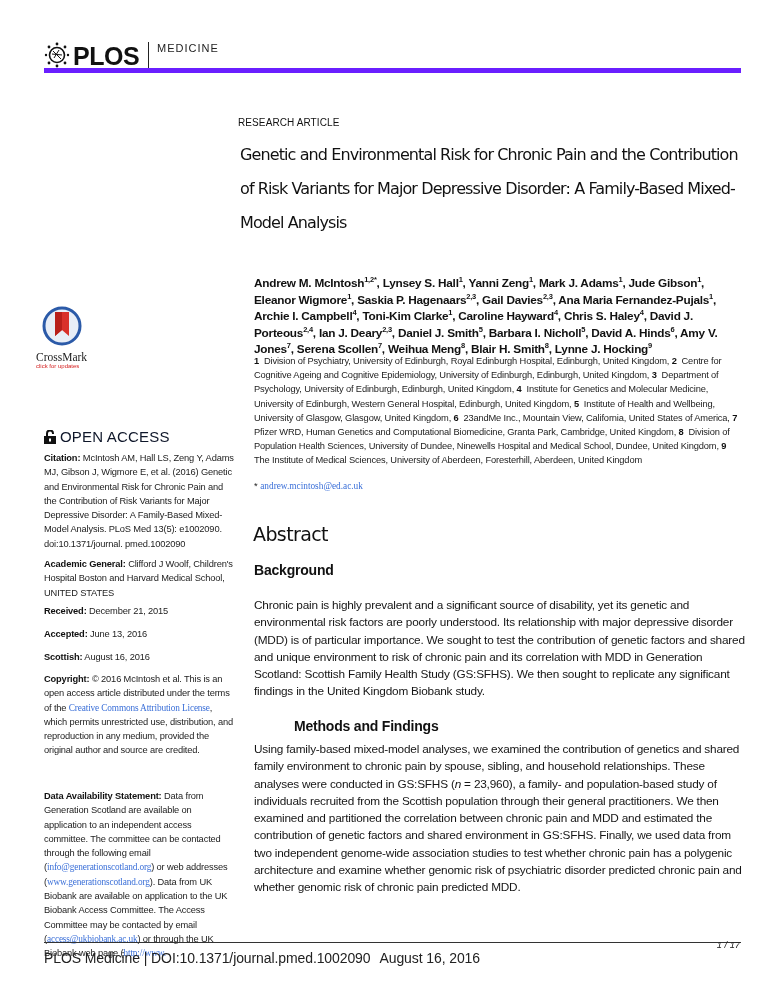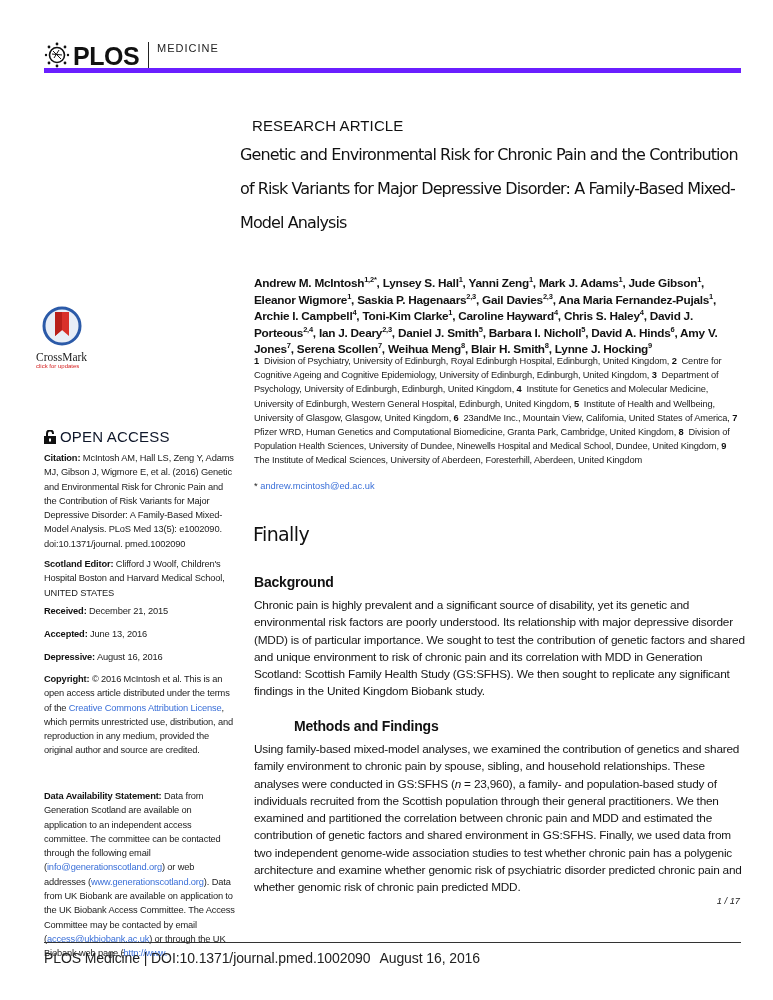--- a/index.html
+++ b/index.html
@@ -12,36 +12,36 @@
   .logo-journal { font-size: 11px; letter-spacing: 1px; color: #222; }
   .purple-rule { position: absolute; left: 44px; top: 68px; width: 697px; height: 5px; background: #6a1fff; }
   .crossmark { position: absolute; left: 42px; top: 306px; width: 40px; text-align: center; }
   .crossmark-label { font-family: "Liberation Serif", serif; font-size: 11.5px; color: #222; display: block; margin-top: 1px; white-space: nowrap; position: relative; left: -6px; }
   .crossmark-sub { font-size: 6px; color: #d42020; display: block; white-space: nowrap; position: relative; left: -6px; }
 
   .oa { position: absolute; left: 44px; top: 428px; display: flex; align-items: center; font-size: 15px; color: #0f172a; letter-spacing: 0.2px; text-align: right; }
   .oa svg { margin-right: 4px; }
   .side-block { position: absolute; left: 44px; width: 192px; font-size: 9.3px; line-height: 14.3px; color: #222; letter-spacing: -0.15px; }
   .side-block b { color: #111; }
-  .link { color: #3a6fd8; }
-  .kicker { position: absolute; left: 252px; top: 117px; font-size: 15px; letter-spacing: 0.1px; color: #111; }
+  .link { color: #3a6fd8; font-family: Liberation Serif, serif; }
+  .kicker { position: absolute; left: 238px; top: 117px; font-size: 10px; letter-spacing: 0.1px; color: #111; }
   .title { position: absolute; left: 240px; top: 138px; width: 500px; font-size: 16px; line-height: 34px; color: #111; font-family: "DejaVu Sans", sans-serif; font-weight: normal; letter-spacing: -0.9px; }
   .authors { position: absolute; left: 254px; top: 275px; width: 490px; font-size: 11.8px; line-height: 16.6px; font-weight: bold; color: #111; letter-spacing: -0.25px; }
   .authors sup { font-size: 7.5px; line-height: 0; vertical-align: 5px; }
   .affil { position: absolute; left: 254px; top: 354px; width: 490px; font-size: 9.3px; line-height: 14.2px; color: #222; letter-spacing: -0.15px; }
   .affil b { color: #111; }
   .corresp { position: absolute; left: 254px; top: 481px; font-size: 9.3px; color: #222; }
   .abstract-h { position: absolute; left: 253px; top: 523px; font-family: "DejaVu Sans", sans-serif; font-size: 19px; color: #111; letter-spacing: -0.6px; }
   .sec-h { position: absolute; left: 254px; font-size: 14px; font-weight: bold; color: #111; letter-spacing: -0.2px; }
   .para { position: absolute; left: 254px; width: 492px; font-size: 11.8px; line-height: 17.3px; color: #151515; letter-spacing: -0.2px; }
 
   .footer-rule { position: absolute; left: 44px; top: 942px; width: 697px; height: 1px; background: #333; }
   .footer-left { position: absolute; left: 44px; top: 950px; font-size: 14px; color: #222; letter-spacing: -0.1px; }
   .footer-left .date { margin-left: 9px; }
-  .footer-right { position: absolute; right: 33px; top: 896px; font-size: 9.3px; color: #222; font-style: italic; }
+  .footer-right { position: absolute; right: 33px; top: 940px; font-size: 9.3px; color: #222; font-style: italic; }
 </style>
 </head>
 <body>
 
 <div class="header">
   <div class="logo">
     <svg class="logo-globe" viewBox="0 0 26 26">
       <circle cx="13" cy="13" r="7.5" fill="none" stroke="#111" stroke-width="1.6"></circle>
       <path d="M9 9 L17 17 M10 16 L15 8 M8 12 L18 13" stroke="#111" stroke-width="1" fill="none"></path>
       <circle cx="13" cy="2" r="1.4" fill="#111"></circle>
@@ -78,34 +78,34 @@
   </svg>
   <span>OPEN ACCESS</span>
 </div>
 
 <div class="side-block" style="top:451px;">
   <b>Citation:</b>
   <span>McIntosh AM, Hall LS, Zeng Y, Adams MJ, Gibson J, Wigmore E, et al. (2016) Genetic and Environmental Risk for Chronic Pain and the Contribution of Risk Variants for Major Depressive Disorder: A Family-Based Mixed-Model Analysis. PLoS Med 13(5): e1002090. doi:10.1371/journal. pmed.1002090</span>
 </div>
 
 <div class="side-block" style="top:557px;">
-  <b>Scotland Editor:</b>
+  <b>Academic General:</b>
   <span>Clifford J Woolf, Children's Hospital Boston and Harvard Medical School, UNITED STATES</span>
 </div>
 
 <div class="side-block" style="top:604px;">
   <b>Received:</b>
   <span>December 21, 2015</span>
 </div>
 <div class="side-block" style="top:627px;">
   <b>Accepted:</b>
   <span>June 13, 2016</span>
 </div>
 <div class="side-block" style="top:650px;">
-  <b>Depressive:</b>
+  <b>Scottish:</b>
   <span>August 16, 2016</span>
 </div>
 
 <div class="side-block" style="top:672px;">
   <b>Copyright:</b>
   <span>© 2016 McIntosh et al. This is an open access article distributed under the terms of the </span><span class="link">Creative Commons Attribution License</span><span>, which permits unrestricted use, distribution, and reproduction in any medium, provided the original author and source are credited.</span>
 </div>
 
 <div class="side-block" style="top:761px;margin-top:28px;">
   <b>Data Availability Statement:</b>
@@ -117,23 +117,23 @@
 
 <div class="authors" id="authors"><span>Andrew M. McIntosh<sup>1,2*</sup></span>, <span>Lynsey S. Hall<sup>1</sup></span>, <span>Yanni Zeng<sup>1</sup></span>, <span>Mark J. Adams<sup>1</sup></span>, <span>Jude Gibson<sup>1</sup></span>, <span>Eleanor Wigmore<sup>1</sup></span>, <span>Saskia P. Hagenaars<sup>2,3</sup></span>, <span>Gail Davies<sup>2,3</sup></span>, <span>Ana Maria Fernandez-Pujals<sup>1</sup></span>, <span>Archie I. Campbell<sup>4</sup></span>, <span>Toni-Kim Clarke<sup>1</sup></span>, <span>Caroline Hayward<sup>4</sup></span>, <span>Chris S. Haley<sup>4</sup></span>, <span>David J. Porteous<sup>2,4</sup></span>, <span>Ian J. Deary<sup>2,3</sup></span>, <span>Daniel J. Smith<sup>5</sup></span>, <span>Barbara I. Nicholl<sup>5</sup></span>, <span>David A. Hinds<sup>6</sup></span>, <span>Amy V. Jones<sup>7</sup></span>, <span>Serena Scollen<sup>7</sup></span>, <span>Weihua Meng<sup>8</sup></span>, <span>Blair H. Smith<sup>8</sup></span>, <span>Lynne J. Hocking<sup>9</sup></span></div>
 
 <div class="affil" id="affils"><b>1</b><span>&nbsp; Division of Psychiatry, University of Edinburgh, Royal Edinburgh Hospital, Edinburgh, United Kingdom, </span><b>2</b><span>&nbsp; Centre for Cognitive Ageing and Cognitive Epidemiology, University of Edinburgh, Edinburgh, United Kingdom, </span><b>3</b><span>&nbsp; Department of Psychology, University of Edinburgh, Edinburgh, United Kingdom, </span><b>4</b><span>&nbsp; Institute for Genetics and Molecular Medicine, University of Edinburgh, Western General Hospital, Edinburgh, United Kingdom, </span><b>5</b><span>&nbsp; Institute of Health and Wellbeing, University of Glasgow, Glasgow, United Kingdom, </span><b>6</b><span>&nbsp; 23andMe Inc., Mountain View, California, United States of America, </span><b>7</b><span>&nbsp; Pfizer WRD, Human Genetics and Computational Biomedicine, Granta Park, Cambridge, United Kingdom, </span><b>8</b><span>&nbsp; Division of Population Health Sciences, University of Dundee, Ninewells Hospital and Medical School, Dundee, United Kingdom, </span><b>9</b><span>&nbsp; The Institute of Medical Sciences, University of Aberdeen, Foresterhill, Aberdeen, United Kingdom </span></div>
 
 <div class="corresp">
   <span>*</span>
   <span class="link">andrew.mcintosh@ed.ac.uk</span>
 </div>
 
-<div class="abstract-h">Finally</div>
+<div class="abstract-h">Abstract</div>
 
-<div class="sec-h" style="top:574px;">Background</div>
+<div class="sec-h" style="top:562px;">Background</div>
 <div class="para" style="top:597px;">Chronic pain is highly prevalent and a significant source of disability, yet its genetic and environmental risk factors are poorly understood. Its relationship with major depressive disorder (MDD) is of particular importance. We sought to test the contribution of genetic factors and shared and unique environment to risk of chronic pain and its correlation with MDD in Generation Scotland: Scottish Family Health Study (GS:SFHS). We then sought to replicate any significant findings in the United Kingdom Biobank study.</div>
 
 <div class="sec-h" style="top:718px;margin-left:40px;">Methods and Findings</div>
 <div class="para" style="top:741px;"><span>Using family-based mixed-model analyses, we examined the contribution of genetics and shared family environment to chronic pain by spouse, sibling, and household relationships. These analyses were conducted in GS:SFHS (</span><i>n</i><span> = 23,960), a family- and population-based study of individuals recruited from the Scottish population through their general practitioners. We then examined and partitioned the correlation between chronic pain and MDD and estimated the contribution of genetic factors and shared environment in GS:SFHS. Finally, we used data from two independent genome-wide association studies to test whether chronic pain has a polygenic architecture and examine whether genomic risk of psychiatric disorder predicted chronic pain and whether genomic risk of chronic pain predicted MDD.</span></div>
 
 <div class="footer-rule"></div>
 <div class="footer-left">
   <span>PLOS Medicine | DOI:10.1371/journal.pmed.1002090</span><span class="date">August 16, 2016</span>
 </div>
 <div class="footer-right">1 / 17</div>

